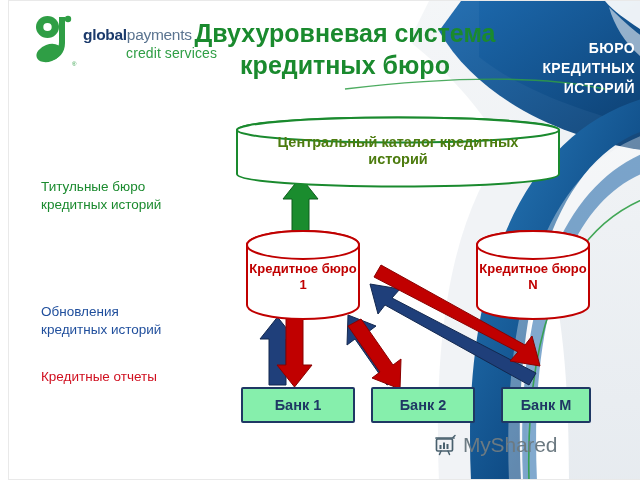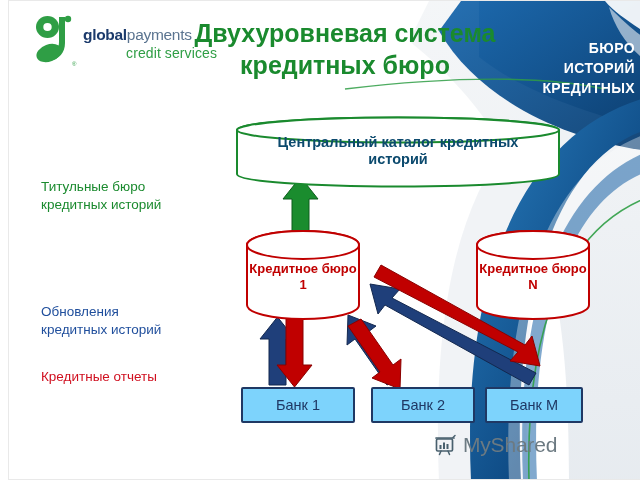--- a/index.html
+++ b/index.html
@@ -124,21 +124,21 @@
 
   #central-catalog {
     left: 226px;
     top: 115px;
     width: 326px;
     height: 72px;
   }
   #central-catalog .cyl-label {
     top: 18px;
     font-size: 14.5px;
-    color: #0c4a6e;
+    color: #4d7c0f;
     padding: 0 14px;
     box-sizing: border-box;
   }
 
   #bureau-1 {
     left: 236px;
     top: 228px;
     width: 116px;
     height: 92px;
   }
@@ -153,32 +153,32 @@
     font-size: 13px;
     color: #c00000;
   }
 
   
   .bank {
     position: absolute;
     height: 36px;
     border: 2.2px solid #1f3864;
     border-radius: 2px;
-    background: #7dd3fc;
+    background: #86efac;
     display: flex;
     align-items: center;
     justify-content: center;
     color: #1f3864;
     font-size: 14.5px;
-    font-weight: normal;
+    font-weight: bold;
     box-sizing: border-box;
   }
   #bank-1 { left: 232px; top: 386px; width: 114px; }
   #bank-2 { left: 362px; top: 386px; width: 104px; }
-  #bank-m { left: 476px; top: 386px; width: 98px; }
+  #bank-m { left: 492px; top: 386px; width: 90px; }
 
   
   .legend-item {
     position: absolute;
     font-size: 13.5px;
     line-height: 1.32;
     white-space: pre-line;
   }
   #legend-title-parts {
     left: 32px;
@@ -275,22 +275,22 @@
     <div class="logo-reg">®</div>
   </div>
 
   <div class="title">
     <div>Двухуровневая система</div>
     <div>кредитных бюро</div>
   </div>
 
   <div class="banner-text">
     <div>БЮРО</div>
+    <div>КРЕДИТНЫХ</div>
     <div>ИСТОРИЙ</div>
-    <div>КРЕДИТНЫХ</div>
   </div>
 
   <div class="legend-item" id="legend-title-parts">Титульные бюро
 кредитных историй</div>
   <div class="legend-item" id="legend-updates">Обновления
 кредитных историй</div>
   <div class="legend-item" id="legend-reports">Кредитные отчеты</div>
 
   <svg id="arrows" width="640" height="480" viewBox="0 0 640 480">
 

